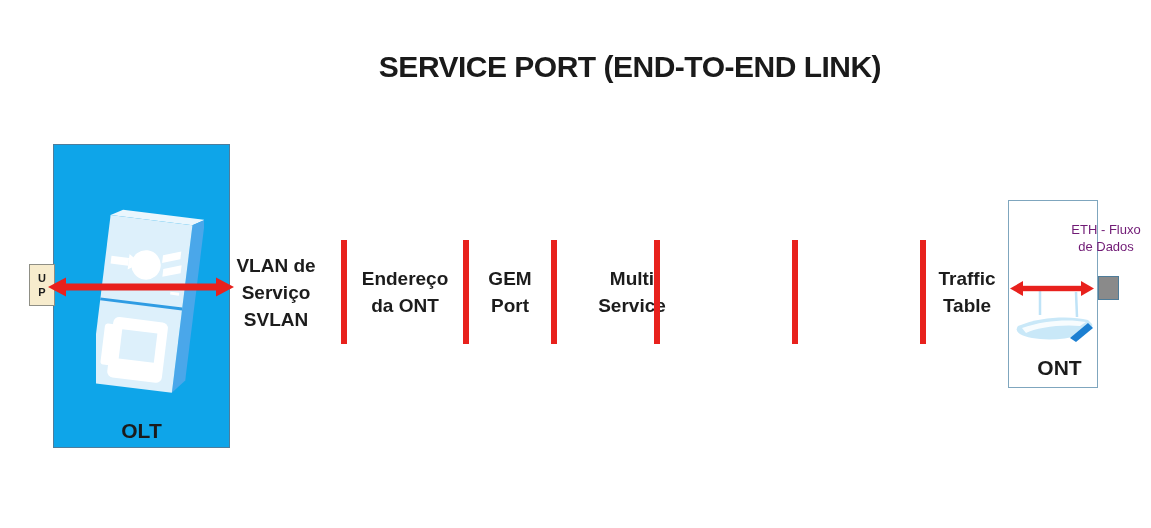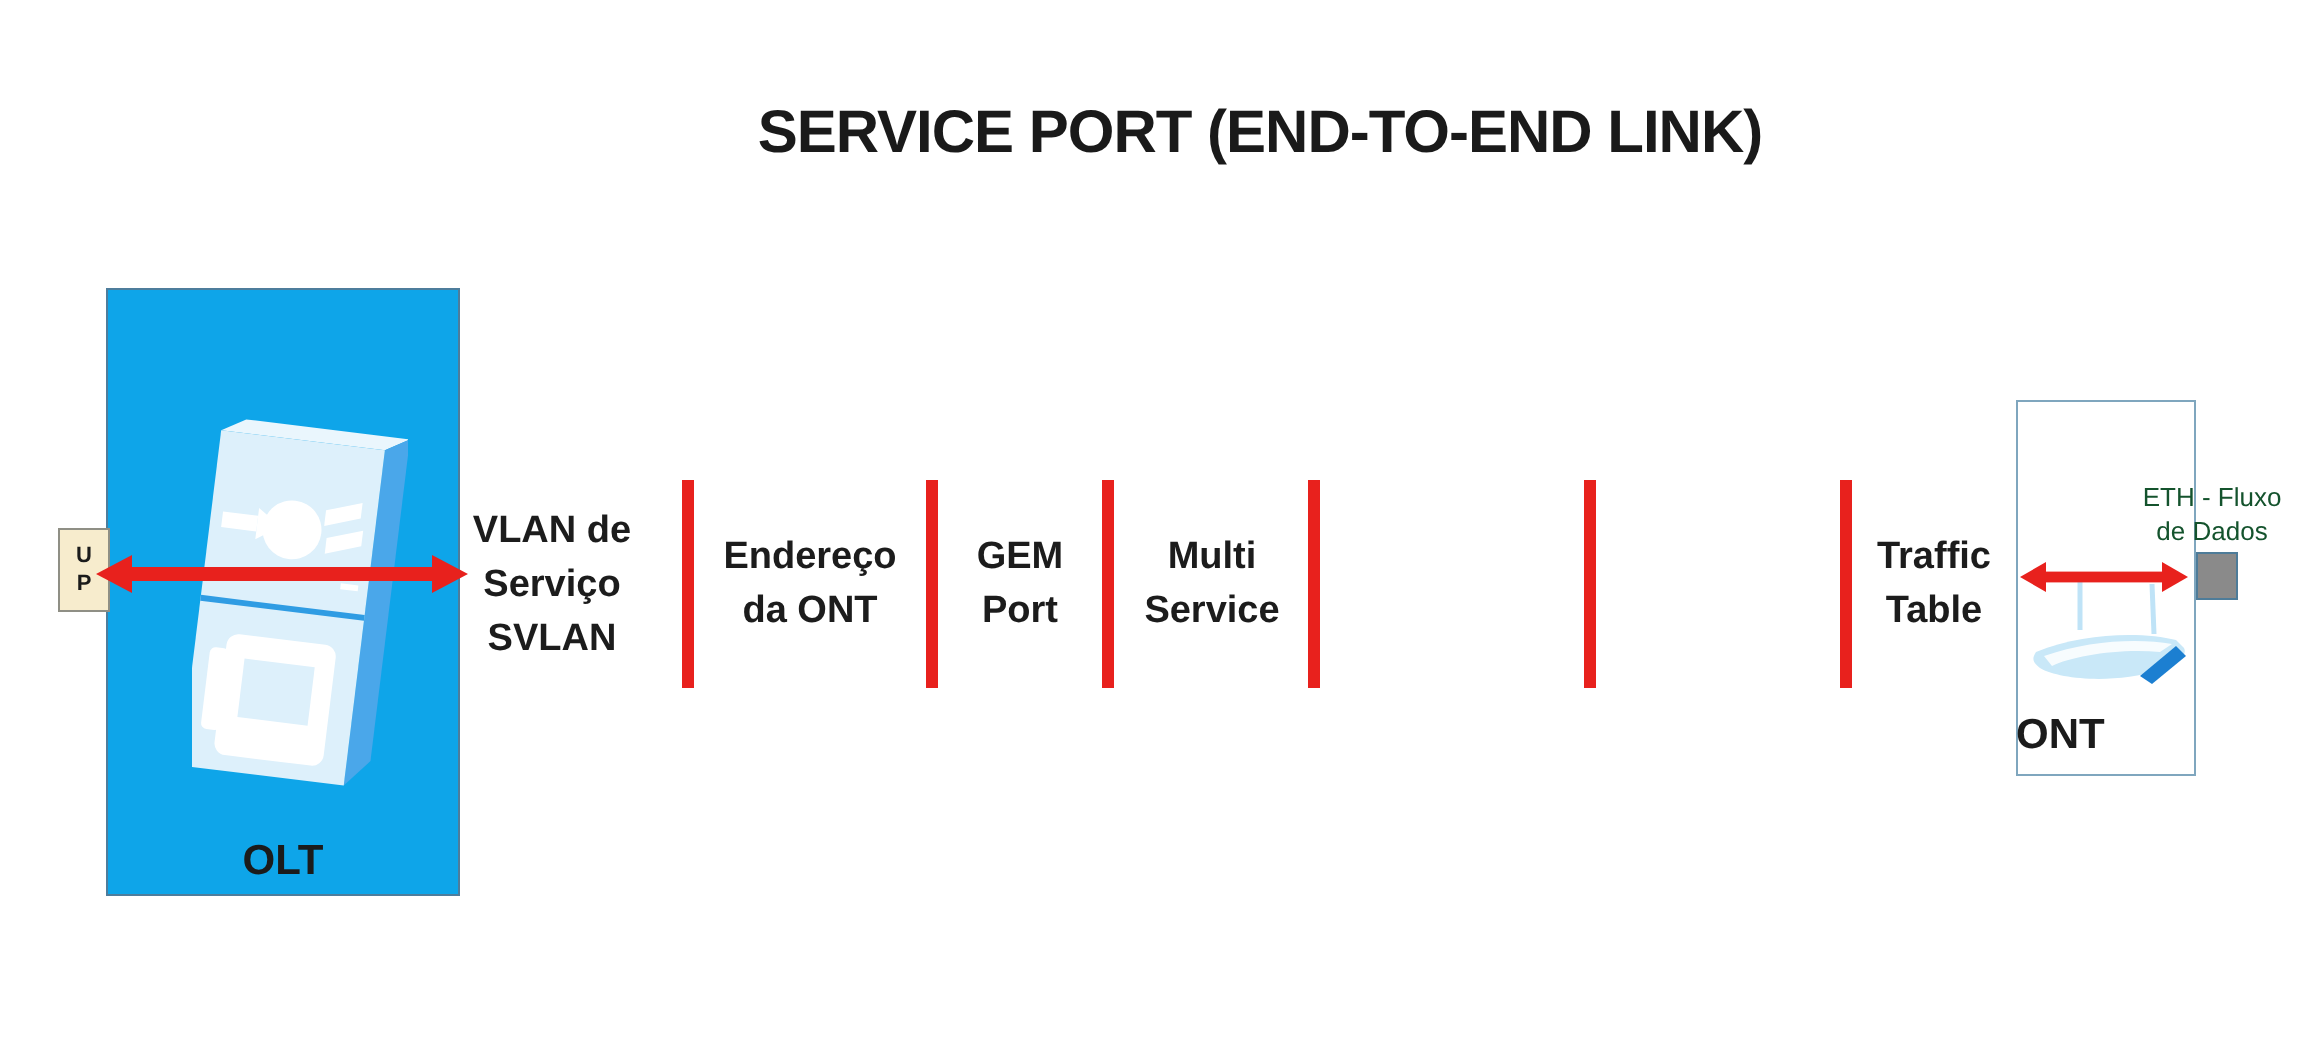--- a/index.html
+++ b/index.html
@@ -32,24 +32,24 @@
   .arrow-left{left:48px;top:274px;width:186px;height:26px;}
   .arrow-right{left:1010px;top:279px;width:84px;height:19px;}
   
   .vbar{position:absolute;top:240px;width:6px;height:104px;background:var(--red);}
   .seg-label{
     position:absolute;top:240px;height:104px;display:flex;align-items:center;justify-content:center;
     text-align:center;font-size:19px;font-weight:700;line-height:27px;white-space:pre-line;color:#1c1c1c;
   }
   
   .ont-box{position:absolute;left:1008px;top:200px;width:90px;height:188px;border:1.5px solid var(--ont-border);background:#fff;}
-  .eth-label{position:absolute;left:1061px;top:240px;width:90px;text-align:center;font-size:13px;line-height:17px;white-space:pre-line;color:#14532d;}
+  .eth-label{position:absolute;left:1061px;top:221px;width:90px;text-align:center;font-size:13px;line-height:17px;white-space:pre-line;color:#701a75;}
   .eth-port{position:absolute;left:1098px;top:276px;width:21px;height:24px;background:var(--eth-fill);border:1.5px solid var(--eth-border);}
   .ont-device{position:absolute;left:1014px;top:288px;width:82px;height:58px;}
-  .ont-label{position:absolute;left:1008px;top:356px;width:103px;font-size:21px;font-weight:700;}
+  .ont-label{position:absolute;left:1008px;top:356px;width:103px;text-align:center;font-size:21px;font-weight:700;}
 </style>
 </head>
 <body>
 
 <div class="stage">
 
   <h1 class="title">SERVICE PORT (END-TO-END LINK)</h1>
 
   <div class="olt-box">
     <svg class="olt-device" viewBox="0 0 110 200" aria-hidden="true">
@@ -86,21 +86,21 @@
   <div class="seg-label" style="left:220px;width:112px;">VLAN de
 Serviço
 SVLAN</div>
   <div class="vbar" style="left:341px;"></div>
   <div class="seg-label" style="left:349px;width:112px;">Endereço
 da ONT</div>
   <div class="vbar" style="left:463px;"></div>
   <div class="seg-label" style="left:471px;width:78px;">GEM
 Port</div>
   <div class="vbar" style="left:551px;"></div>
-  <div class="seg-label" style="left:559px;width:94px;">Multi
+  <div class="seg-label" style="left:585px;width:94px;">Multi
 Service</div>
   <div class="vbar" style="left:654px;"></div>
   <div class="vbar" style="left:792px;"></div>
   <div class="vbar" style="left:920px;"></div>
   <div class="seg-label" style="left:928px;width:78px;text-align:center;">Traffic
 Table</div>
 
   <div class="ont-box"></div>
 
   <svg class="ont-device" viewBox="0 0 82 58" aria-hidden="true">

